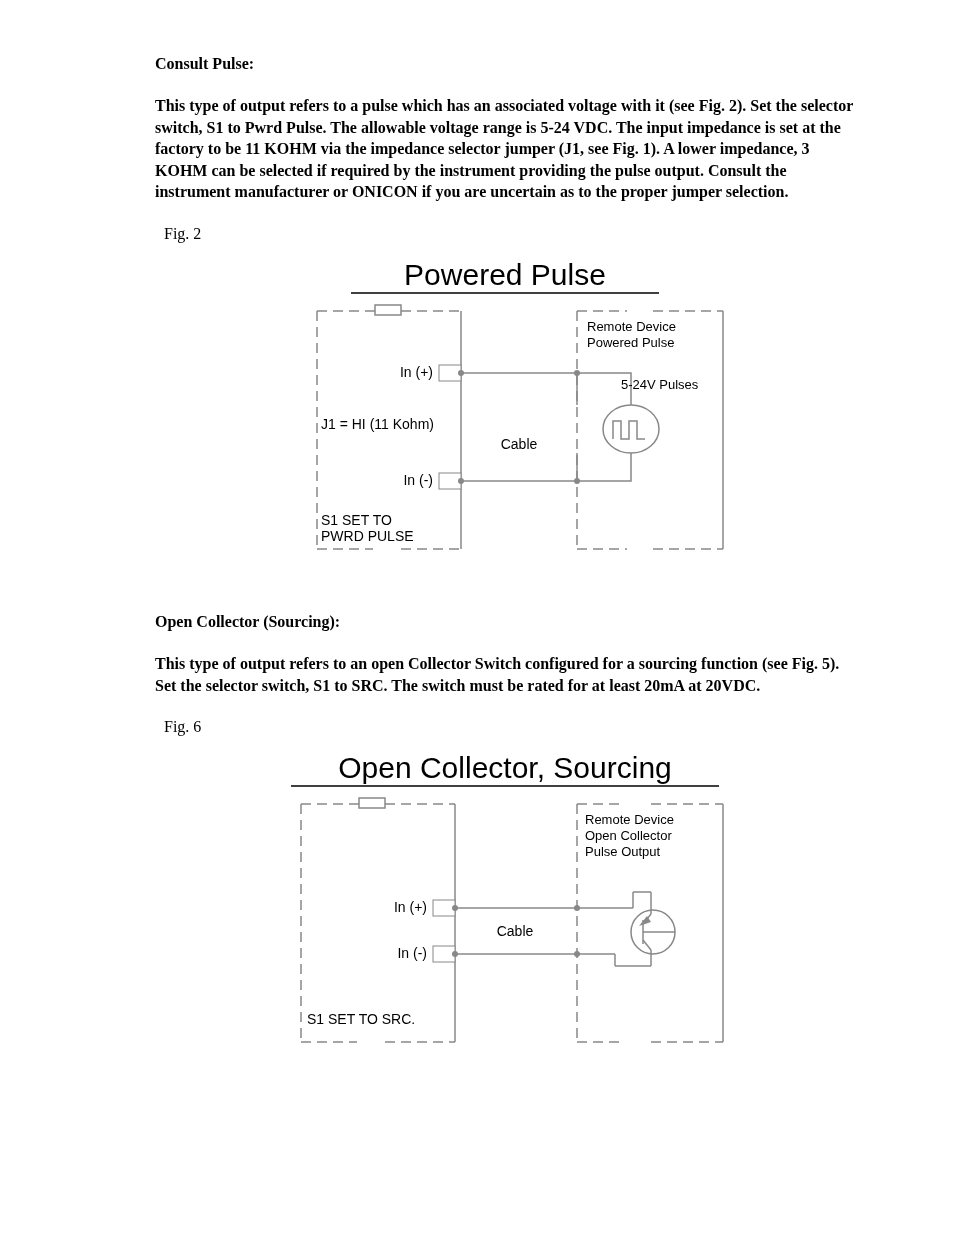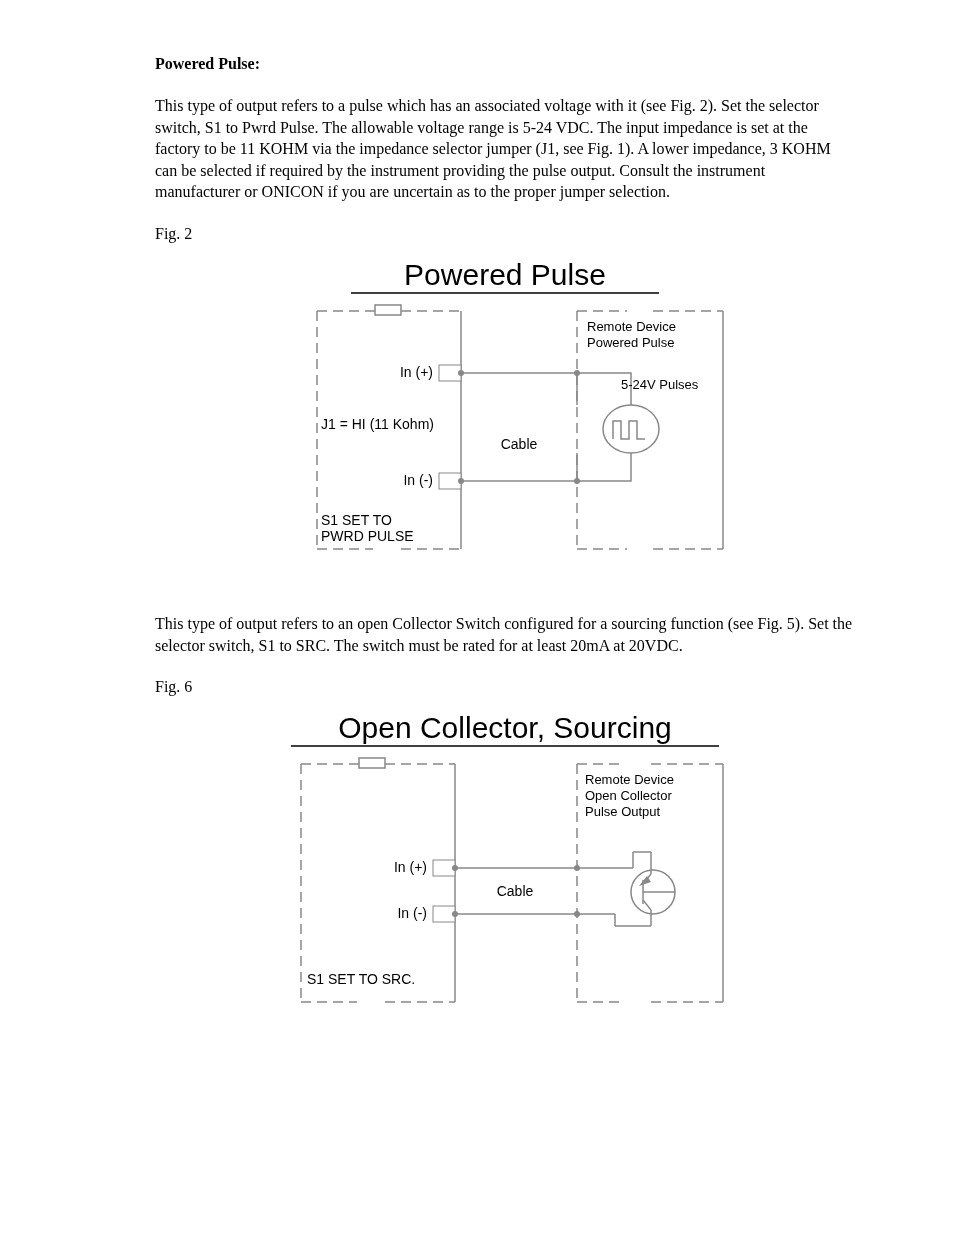--- a/index.html
+++ b/index.html
@@ -17,24 +17,25 @@
   }
   .heading {
     font-weight: bold;
     font-size: 16px;
     margin: 0 0 22px 0;
   }
   .body-text {
     font-size: 16px;
     line-height: 1.35;
     margin: 0 0 22px 0;
+    font-weight: bold;
   }
   .fig-label {
     font-size: 16px;
-    margin: 0 0 6px 0;
+    margin: 0 0 6px 9px;
   }
   .figure-wrap {
     width: 100%;
     text-align: left;
     margin-bottom: 34px;
   }
   .figure-wrap svg {
     display: block;
     margin: 0 auto;
   }
@@ -44,21 +45,21 @@
   .svg-wire { stroke:#888; stroke-width:1.5; fill:none; }
   .svg-dash { stroke:#888; stroke-width:1.5; fill:none; stroke-dasharray:10 6; }
   .svg-term { fill:#fff; stroke:#888; stroke-width:1; }
   .svg-node { fill:#888; }
 </style>
 </head>
 <body>
 
 <div class="page">
 
-  <p class="heading">Powered Pulse:</p>
+  <p class="heading">Consult Pulse:</p>
   <p class="body-text">This type of output refers to a pulse which has an associated voltage with it (see Fig. 2). Set the selector switch, S1 to Pwrd Pulse. The allowable voltage range is 5-24 VDC. The input impedance is set at the factory to be 11 KOHM via the impedance selector jumper (J1, see Fig. 1). A lower impedance, 3 KOHM can be selected if required by the instrument providing the pulse output. Consult the instrument manufacturer or ONICON if you are uncertain as to the proper jumper selection.</p>
   <p class="fig-label">Fig. 2</p>
 
   <div class="figure-wrap">
     <svg width="460" height="330" viewBox="0 0 460 330">
 
       <text class="svg-txt-title" x="230" y="36" text-anchor="middle">Powered Pulse</text>
       <line x1="76" y1="44" x2="384" y2="44" stroke="#000" stroke-width="1.5"></line>
 
       <path class="svg-dash" d="M42 62 L42 300 M42 62 L104 62 M126 62 L186 62 M42 300 L98 300 M126 300 L186 300"></path>
@@ -95,20 +96,21 @@
       <text class="svg-txt" x="46" y="292">PWRD PULSE</text>
 
       <text class="svg-txt" x="244" y="200" text-anchor="middle">Cable</text>
 
       <text class="svg-txt-sm" x="312" y="82">Remote Device</text>
       <text class="svg-txt-sm" x="312" y="98">Powered Pulse</text>
       <text class="svg-txt-sm" x="346" y="140">5-24V Pulses</text>
     </svg>
   </div>
 
+  <p class="heading">Open Collector (Sourcing):</p>
   <p class="body-text">This type of output refers to an open Collector Switch configured for a sourcing function (see Fig. 5). Set the selector switch, S1 to SRC. The switch must be rated for at least 20mA at 20VDC.</p>
   <p class="fig-label">Fig. 6</p>
 
   <div class="figure-wrap">
     <svg width="500" height="330" viewBox="0 0 500 330">
 
       <text class="svg-txt-title" x="250" y="36" text-anchor="middle">Open Collector, Sourcing</text>
       <line x1="36" y1="44" x2="464" y2="44" stroke="#000" stroke-width="1.5"></line>
 
       <path class="svg-dash" d="M46 62 L46 300 M46 62 L108 62 M130 62 L200 62 M46 300 L102 300 M130 300 L200 300"></path>

